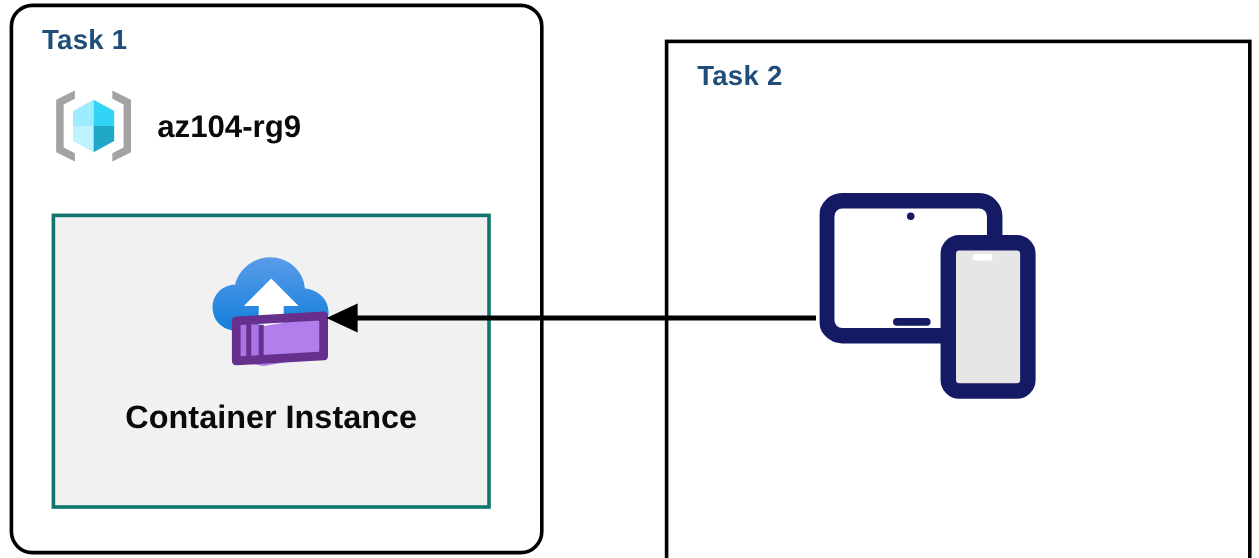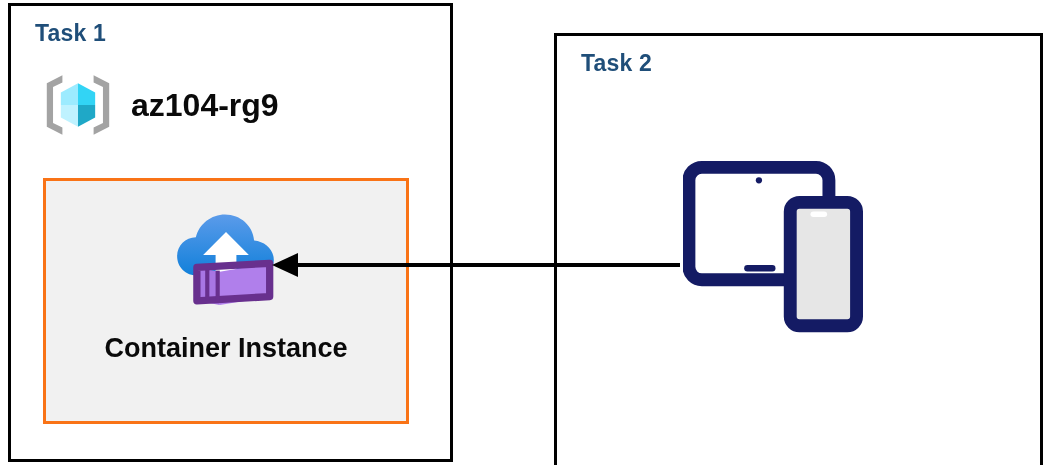--- a/index.html
+++ b/index.html
@@ -23,20 +23,21 @@
     position: absolute;
     background: #ffffff;
     border: 3px solid #000000;
     box-sizing: border-box;
   }
   #panel-task1 {
     left: 8px;
     top: 3px;
     width: 445px;
     height: 459px;
+    border-radius: 19px;
   }
   #panel-task2 {
     left: 554px;
     top: 3px;
     width: 489px;
     height: 459px;
     margin-top: 30px;
   }
 
   .panel-title {
@@ -58,35 +59,35 @@
     display: flex;
     align-items: center;
     gap: 14px;
   }
   #resource-group-icon {
     width: 78px;
     height: 78px;
     display: block;
   }
   #resource-group-name {
-    font-size: 32px;
+    font-size: 26px;
     font-weight: bold;
     color: #0a0a0a;
     white-space: nowrap;
   }
 
   
   #container-instance-box {
     position: absolute;
     left: 32px;
     top: 172px;
     width: 366px;
     height: 246px;
     background: #f1f1f1;
-    border: 3px solid #f97316;
+    border: 3px solid #0f766e;
     box-sizing: border-box;
   }
   #container-instance-icon {
     position: absolute;
     left: 50%;
     top: 22px;
     transform: translateX(-50%);
     width: 104px;
     height: 104px;
     display: block;

